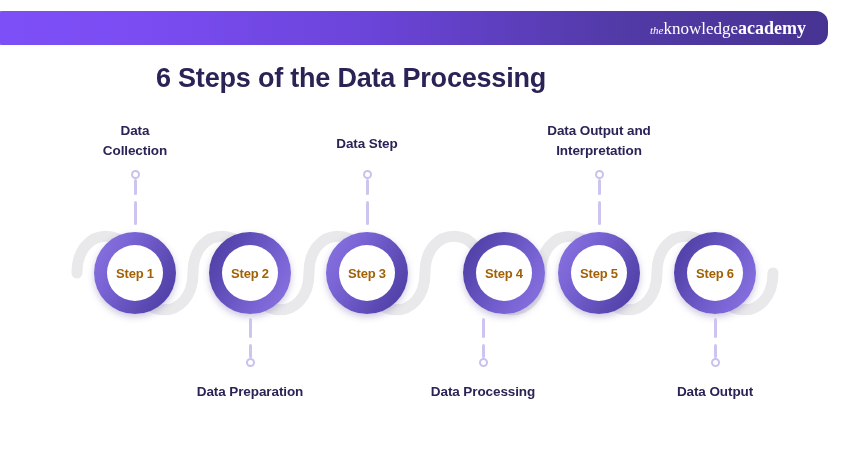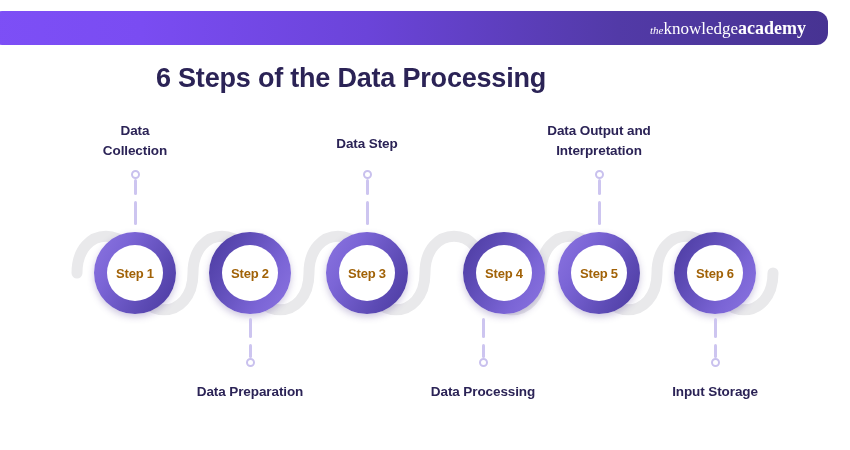--- a/index.html
+++ b/index.html
@@ -173,16 +173,16 @@
 Interpretation</div>
       <div class="step g-b" style="left: 674px;">
         <div class="inner">Step 6</div>
       </div>
       <div class="conn" style="left: 706px; top: 318px;">
         <div class="seg" style="height: 20px;"></div>
         <div class="gap"></div>
         <div class="seg" style="height: 14px;"></div>
         <div class="ring"></div>
       </div>
-      <div class="lbl" style="width: 190px; left: 620px; top: 382px;">Input Storage</div>
+      <div class="lbl" style="width: 190px; left: 620px; top: 382px;">Data Output</div>
     </div>
 
 </div>
 
 </body></html>

